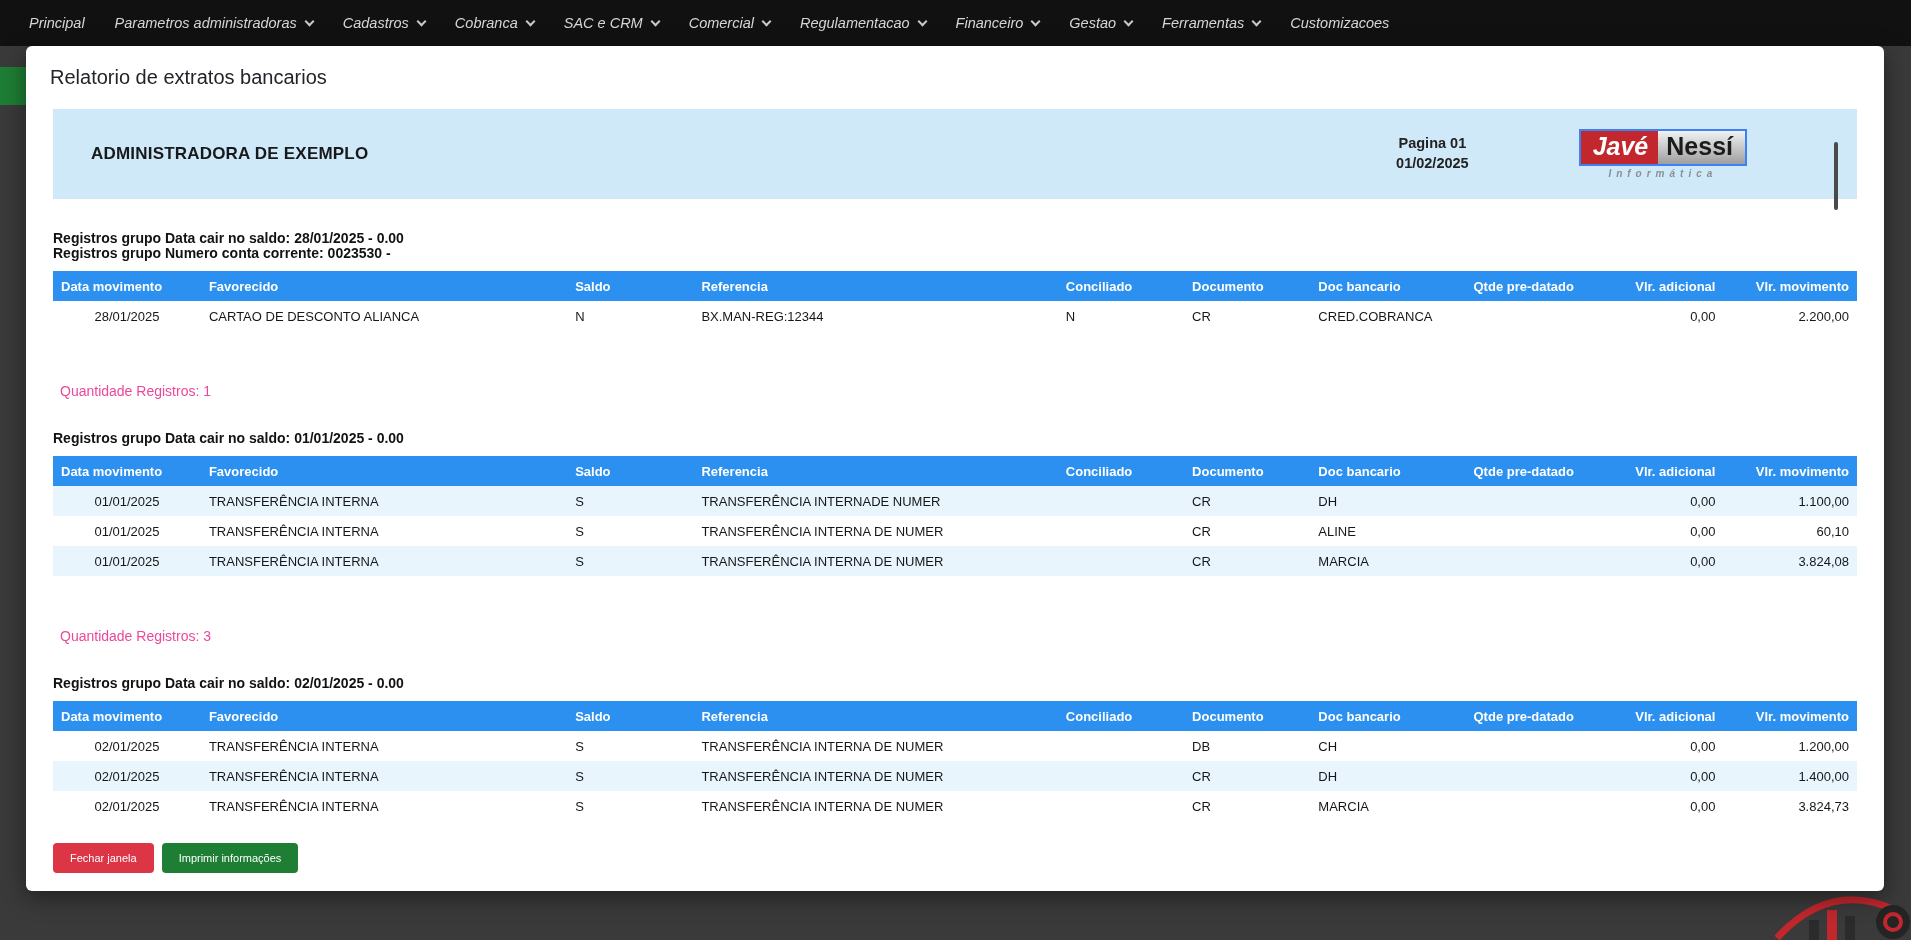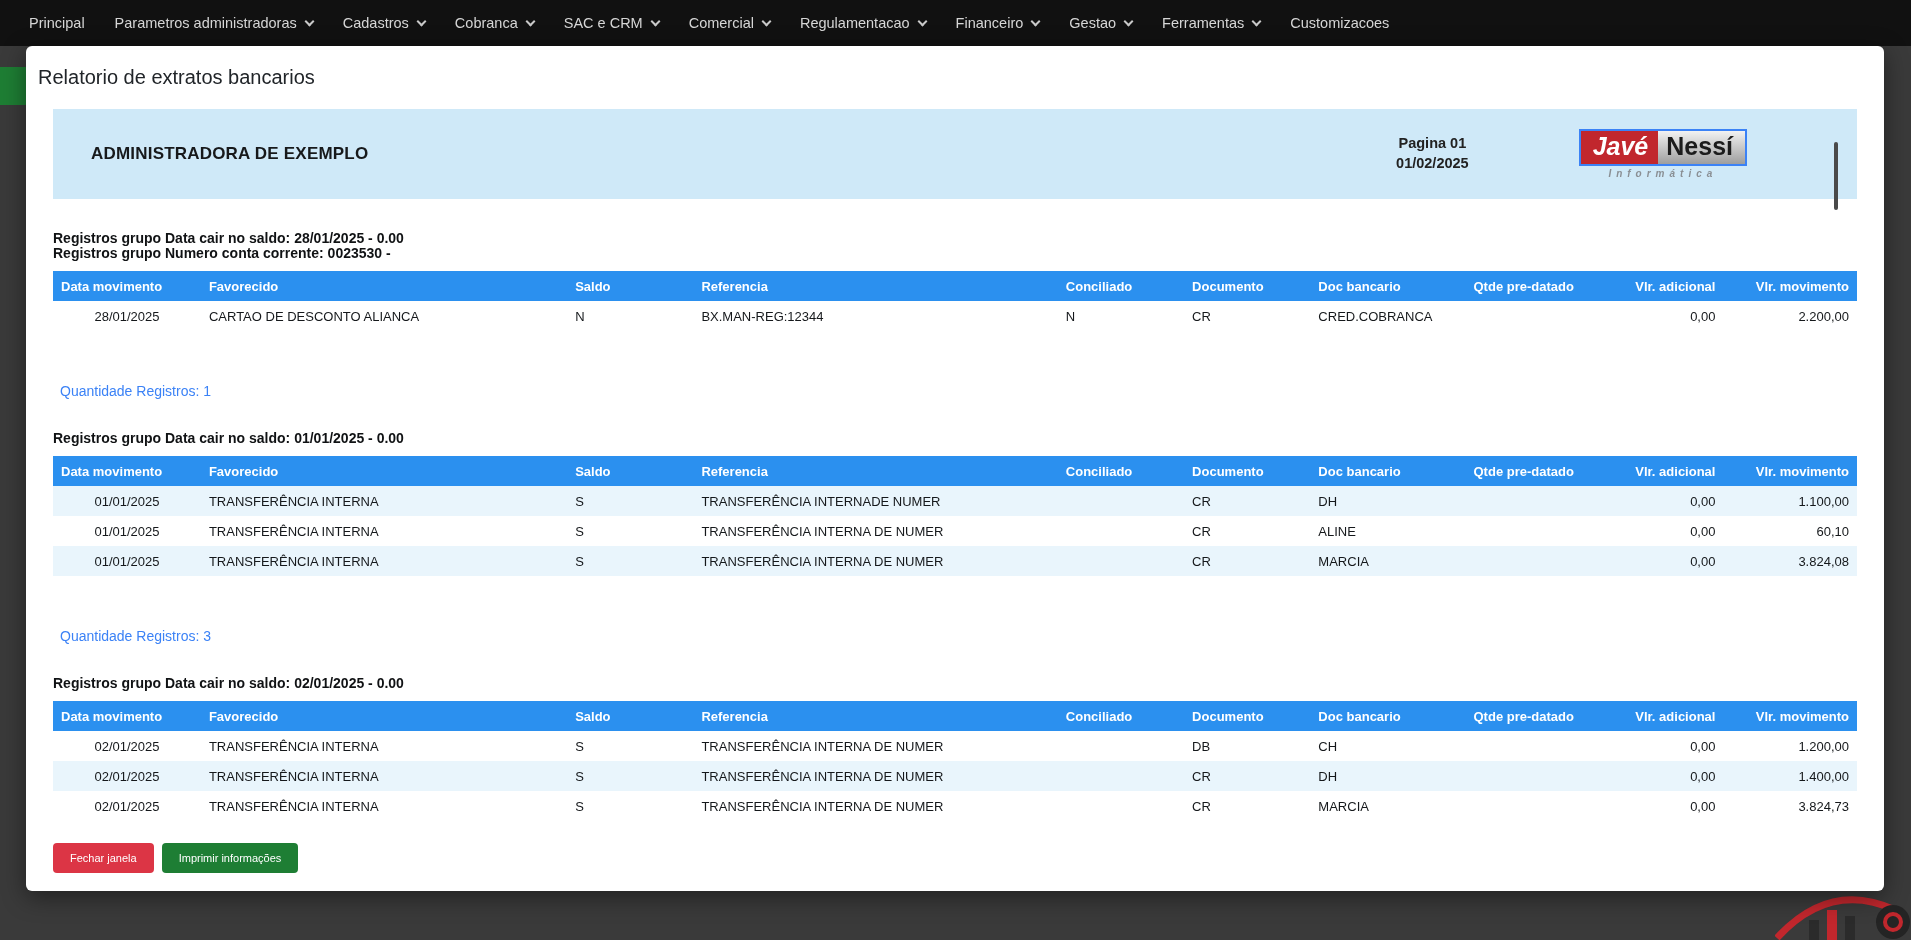--- a/index.html
+++ b/index.html
@@ -9,21 +9,21 @@
     background:var(--page_bg, #3a3a3a);
     overflow:hidden;
     position:relative;
     color:#1a1d20;
   }
 
   
   .topnav {
     position:absolute; top:0; left:0; width:100%; height:46px;
     background:var(--nav_bg, #111); display:flex; align-items:center;
-    padding:0 14px; z-index:1;
+    padding:0 14px; z-index:1;font-style:italic;
   }
   .nav-item {
     color:#d6d6d6; font-size:14.5px; height:100%;
     display:flex; align-items:center; padding:0 15px; cursor:pointer;
     white-space:nowrap;
   }
   .chev {
     width:7px; height:7px; display:inline-block; margin-left:9px; margin-top:-4px;
     border-right:2px solid #c9c9c9; border-bottom:2px solid #c9c9c9;
     transform:rotate(45deg);
@@ -36,21 +36,21 @@
   }
   .bg-logo { position:absolute; left:1775px; top:888px; z-index:0; }
 
   
   .modal {
     position:absolute; left:26px; top:46px; width:1858px;
     background:#ffffff; border-radius:6px; z-index:2;
     padding:20px 0 18px 0;
     box-shadow:0 6px 24px rgba(0,0,0,.45);
   }
-  .report-title { font-size:20px; color:#212529; margin:0 27px 20px 12px; font-weight:normal; }
+  .report-title { font-size:20px; color:#212529; margin:0 27px 20px 24px; font-weight:normal; }
 
   .band {
     margin:0 27px 22px 27px; height:90px;
     background:var(--band, #cfe9f8);
     display:flex; align-items:center; justify-content:space-between;
     padding:0 110px 0 38px;
   }
   .band-company { font-size:17px; font-weight:bold; color:#17191b; letter-spacing:.2px; }
   .band-right { display:flex; align-items:center; gap:110px; }
   .band-page { text-align:center; font-size:14.5px; font-weight:bold; color:#222; line-height:1.35; }
@@ -80,21 +80,21 @@
   table.report-table th {
     background:var(--accent, #2b90ef); color:#ffffff; font-weight:bold;
     height:30px; padding:0 8px; text-align:left; font-size:13px;
   }
   table.report-table td { height:30px; padding:0 8px; color:#15181b; }
   table.report-table th:nth-child(9), table.report-table td:nth-child(9),
   table.report-table th:nth-child(10), table.report-table td:nth-child(10) { text-align:right; }
   table.report-table td:nth-child(1) { text-align:center; }
   tr.data-row.alt { background:var(--stripe, #e9f5fc); }
 
-  .qtd { margin:52px 27px 0 34px; font-size:14px; color:#3b82f6; }
+  .qtd { margin:52px 27px 0 34px; font-size:14px; color:#ec4899; }
 
   .btn-row { display:flex; gap:8px; margin:22px 27px 0 27px; }
   .btn {
     border:none; color:#fff; font-size:11px; padding:9px 17px; border-radius:4px;
     cursor:pointer; font-family:"Liberation Sans", sans-serif;
   }
   .btn-danger { background:var(--danger, #dc3545); }
   .btn-success { background:var(--success, #1e7e34); }
 
   .scroll-thumb {

